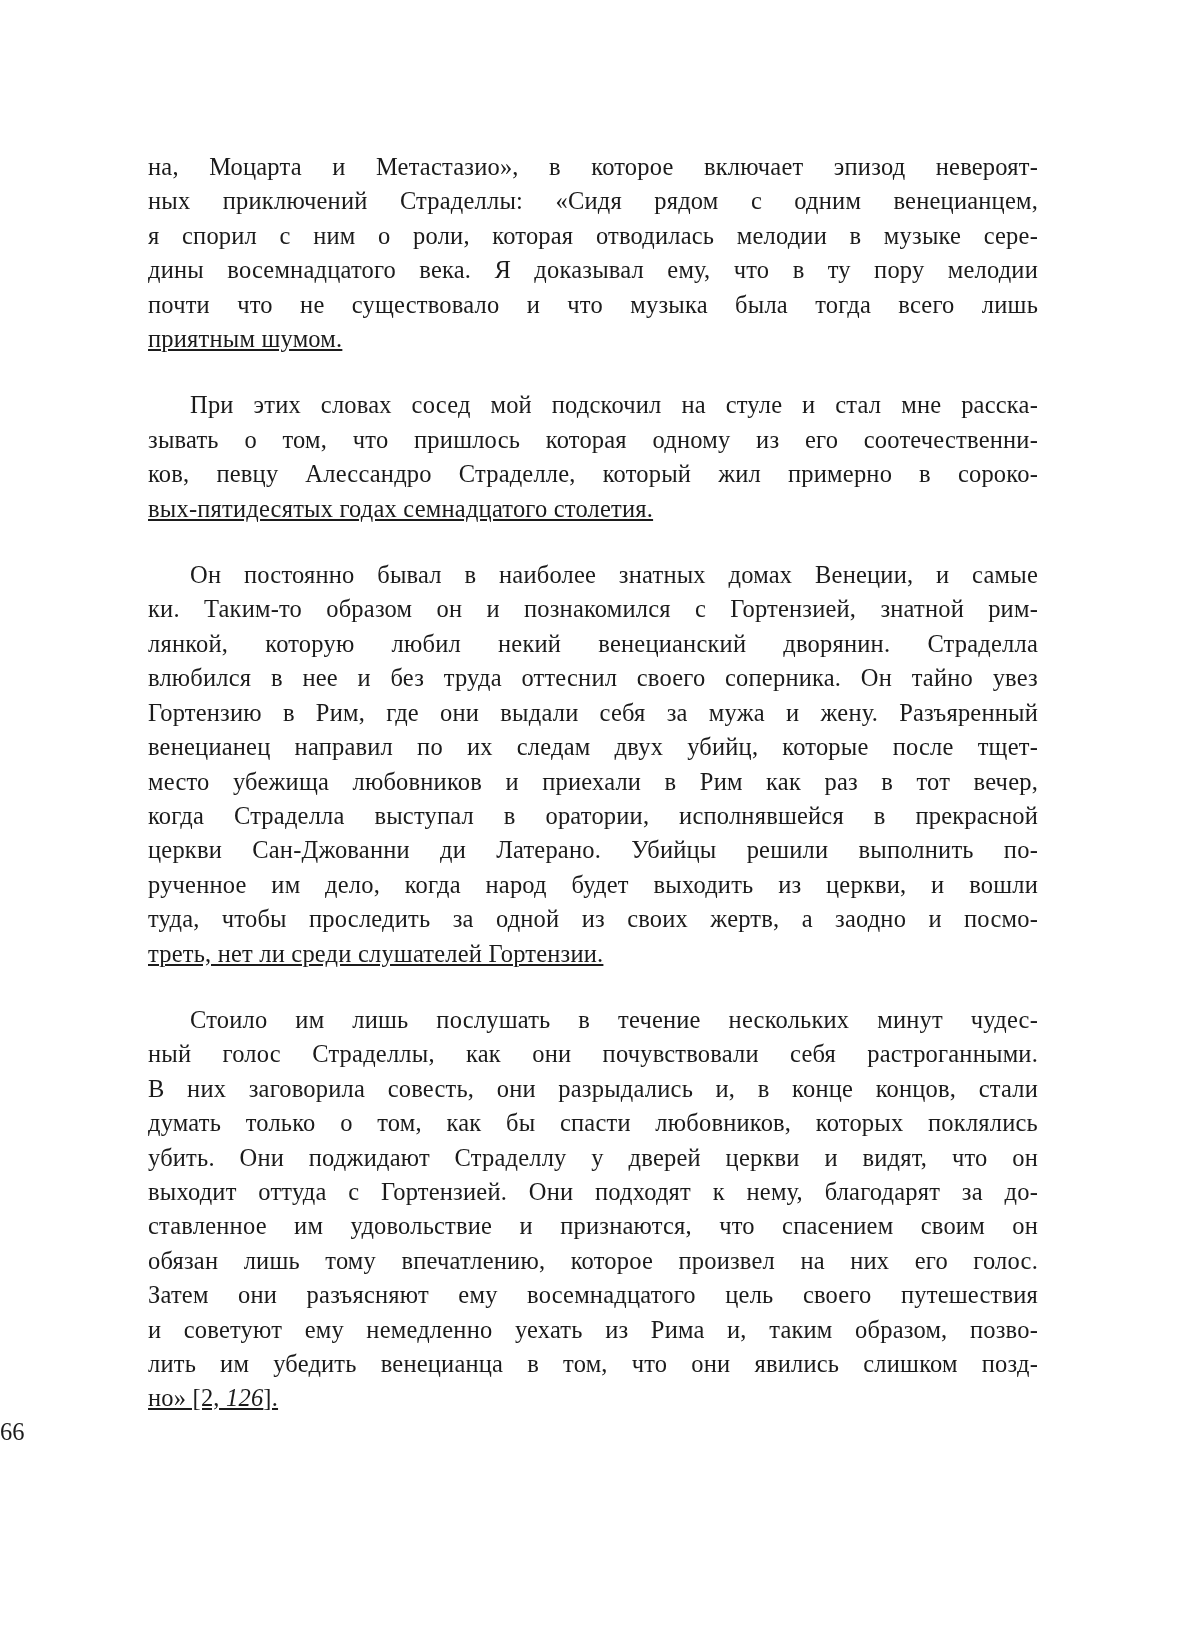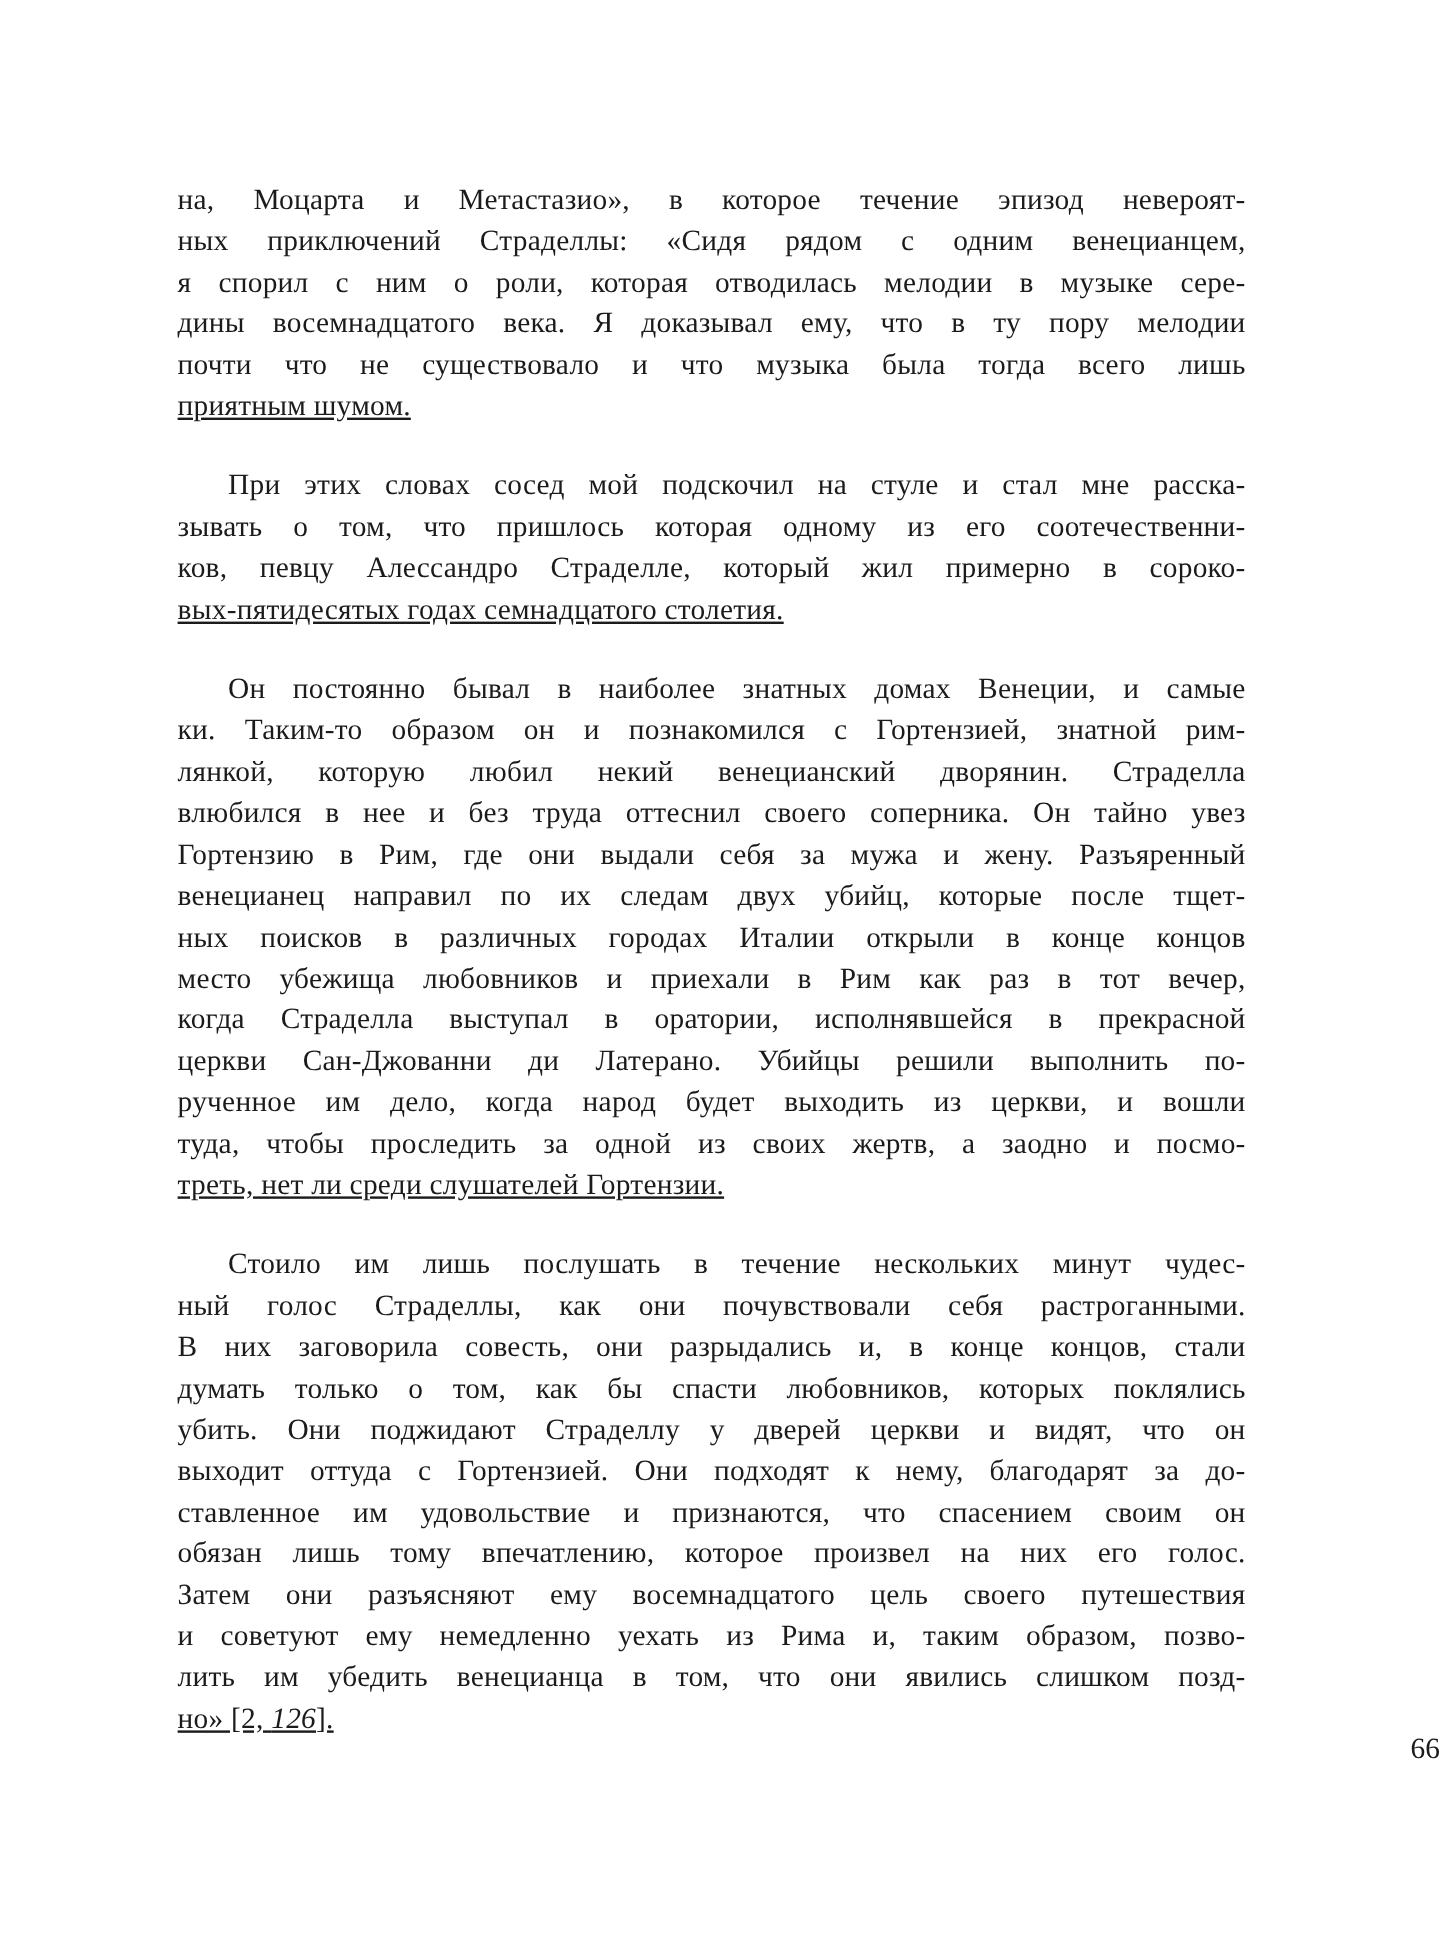--- a/index.html
+++ b/index.html
@@ -47,34 +47,33 @@
     margin-top: 32px;
   }
   .italic {
     font-style: italic;
   }
   .page-number {
     position: absolute;
     top: 1418px;
     left: 0;
     width: 100%;
-    text-align: right;
+    text-align: left;
     font-size: 24.5px;
     color: #1b1b1b;
-    margin-top: 26px;
   }
 </style>
 </head>
 <body>
 
 <div class="page">
   <div class="text-block">
 
     <div class="paragraph">
-      <div class="line">на, Моцарта и Метастазио», в которое течение эпизод невероят-</div>
+      <div class="line">на, Моцарта и Метастазио», в которое включает эпизод невероят-</div>
       <div class="line">ных приключений Страделлы: «Сидя рядом с одним венецианцем,</div>
       <div class="line">я спорил с ним о роли, которая отводилась мелодии в музыке сере-</div>
       <div class="line">дины восемнадцатого века. Я доказывал ему, что в ту пору мелодии</div>
       <div class="line">почти что не существовало и что музыка была тогда всего лишь</div>
       <div class="line last">приятным шумом.</div>
     </div>
 
     <div class="paragraph">
       <div class="line indent">При этих словах сосед мой подскочил на стуле и стал мне расска-</div>
       <div class="line">зывать о том, что пришлось которая одному из его соотечественни-</div>
@@ -82,21 +81,20 @@
       <div class="line last">вых-пятидесятых годах семнадцатого столетия.</div>
     </div>
 
     <div class="paragraph">
       <div class="line indent">Он постоянно бывал в наиболее знатных домах Венеции, и самые</div>
       <div class="line">ки. Таким-то образом он и познакомился с Гортензией, знатной рим-</div>
       <div class="line">лянкой, которую любил некий венецианский дворянин. Страделла</div>
       <div class="line">влюбился в нее и без труда оттеснил своего соперника. Он тайно увез</div>
       <div class="line">Гортензию в Рим, где они выдали себя за мужа и жену. Разъяренный</div>
       <div class="line">венецианец направил по их следам двух убийц, которые после тщет-</div>
-      <div class="line">ных поисков в различных городах Италии открыли в конце концов</div>
       <div class="line">место убежища любовников и приехали в Рим как раз в тот вечер,</div>
       <div class="line">когда Страделла выступал в оратории, исполнявшейся в прекрасной</div>
       <div class="line">церкви Сан-Джованни ди Латерано. Убийцы решили выполнить по-</div>
       <div class="line">рученное им дело, когда народ будет выходить из церкви, и вошли</div>
       <div class="line">туда, чтобы проследить за одной из своих жертв, а заодно и посмо-</div>
       <div class="line last">треть, нет ли среди слушателей Гортензии.</div>
     </div>
 
     <div class="paragraph">
       <div class="line indent">Стоило им лишь послушать в течение нескольких минут чудес-</div>

